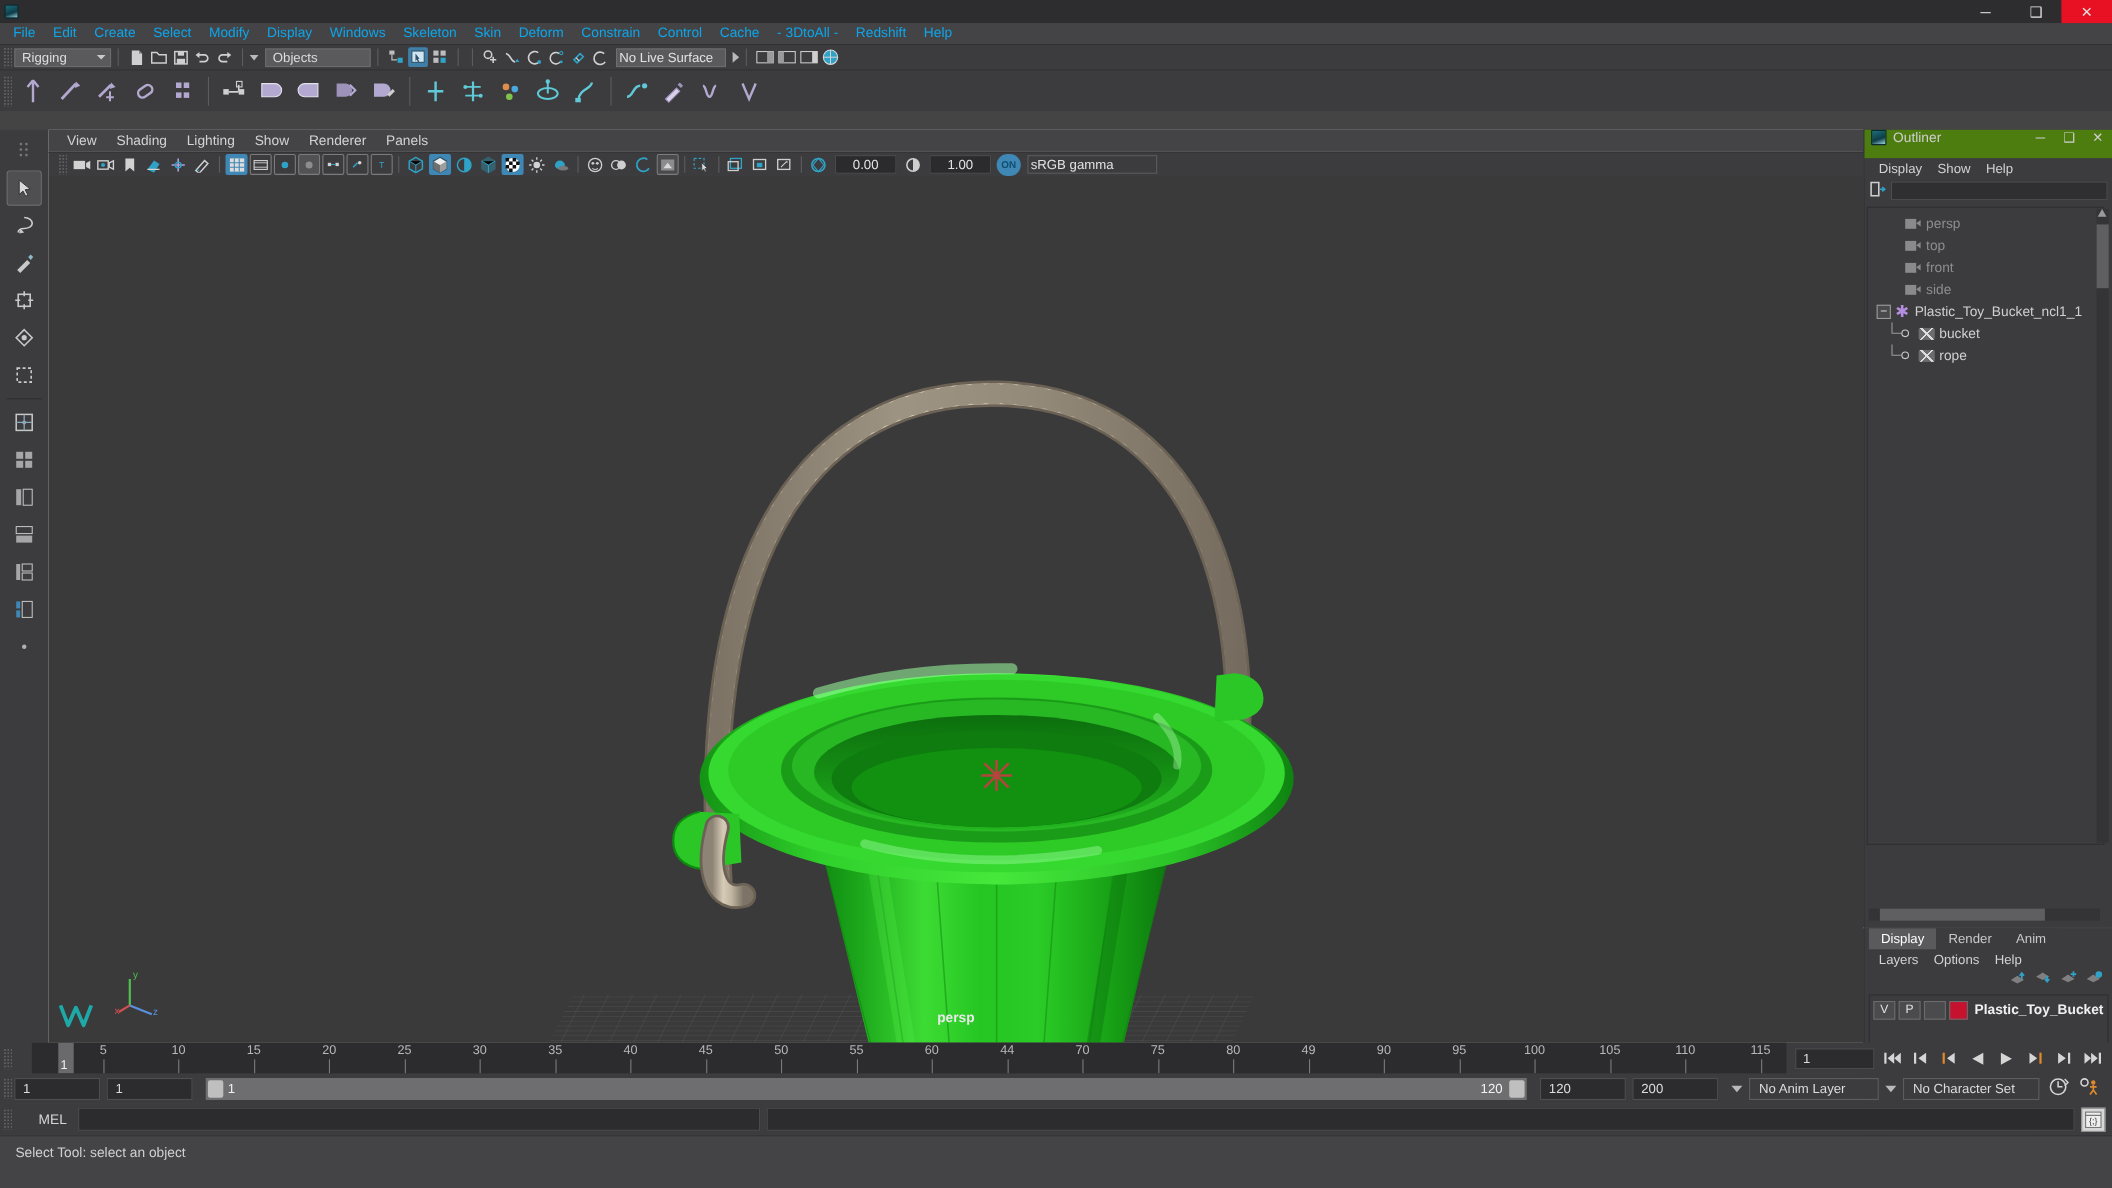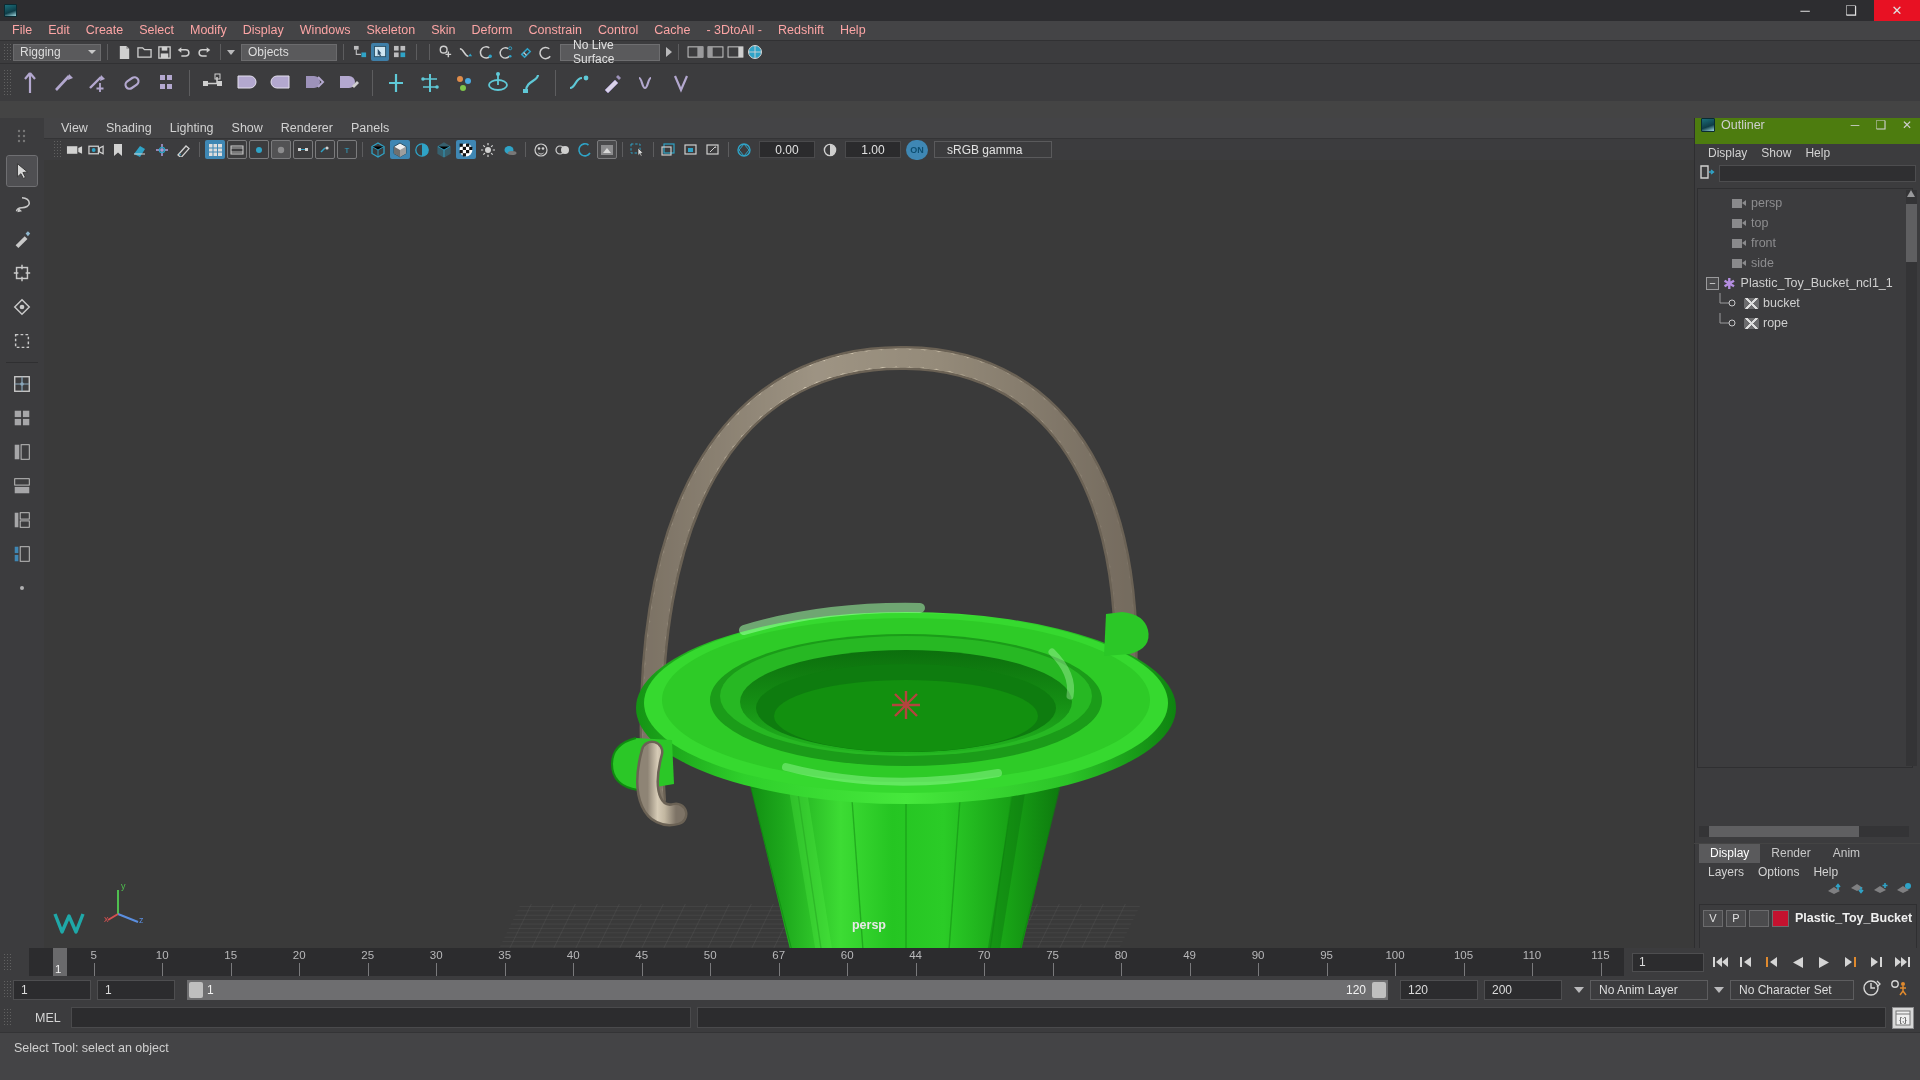--- a/index.html
+++ b/index.html
@@ -10,36 +10,36 @@
   
   #titlebar{ height:21px; background:#2d2d30; display:flex; align-items:center; padding-left:4px; }
   #titlebar .app-ico{ width:13px; height:13px; margin-right:5px; background:linear-gradient(160deg,#1c6e7a,#0e3d48 60%,#9fd8e0); border:1px solid #0a2b33; border-radius:1px;}
   #titlebar .ttl{ font-size:12.5px; color:#d7d7d7; white-space:nowrap; }
   #wbtns{ margin-left:auto; display:flex; height:21px; }
   #wbtns div{ width:46px; display:flex; align-items:center; justify-content:center; color:#e0e0e0; font-size:13px; }
   #wbtns div.close{ background:#e81123; }
 
   
   #menubar{ height:19px; background:#444446; display:flex; align-items:center; padding-left:4px; }
-  #menubar span{ padding:0 8px; font-size:12.5px; color:#fca5a5; line-height:19px; white-space:nowrap; }
+  #menubar span{ padding:0 8px; font-size:12.5px; color:#0ea5e9; line-height:19px; white-space:nowrap; }
 
   
   #statusrow{ height:23px; background:#3c3c3e; display:flex; align-items:center; border-top:1px solid #313133; }
   .grip{ width:8px; height:19px; margin:0 2px 0 3px;
     background-image:radial-gradient(#6a6a6a 36%, transparent 38%);
     background-size:3px 3px; opacity:.8;}
   .combo{ height:17px; background:#5a5a5c; border:1px solid #6b6b6d; display:flex; align-items:center;
           font-size:12px; color:#ddd; padding-left:6px; position:relative; }
   .combo .arw{ position:absolute; right:4px; top:50%; transform:translateY(-50%);
                border-left:4px solid transparent; border-right:4px solid transparent; border-top:4px solid #c9c9c9; }
   .vsep{ width:1px; height:16px; background:#5d5d5f; margin:0 6px; }
   .ibtn{ width:18px; height:18px; margin:0 1px; display:flex; align-items:center; justify-content:center; }
   .ibtn.on{ background:#3f7fa8; border-radius:2px; }
   .field{ height:17px; background:#5a5a5c; border:1px solid #6e6e70; color:#e2e2e2; font-size:12px;
-          display:flex; align-items:center; padding:0 12px; }
+          display:flex; align-items:center; padding:0 2px; }
 
   
   #shelf{ height:38px; background:#3c3c3e; display:flex; align-items:center; border-top:1px solid #313133; }
   #shelf .sh{ width:30px; height:30px; margin:0 2px; display:flex; align-items:center; justify-content:center; }
 
   
   #main{ position:absolute; left:0; top:118px; width:1920px; height:830px; }
   #toolbox{ position:absolute; left:0; top:0; width:44px; height:830px; background:#3c3c3e; }
   #toolbox .tb{ width:30px; height:30px; margin:4px auto; display:flex; align-items:center; justify-content:center; border-radius:2px;}
   #toolbox .tb.sel{ background:#4f4f52; outline:1px solid #6f6f72; }
@@ -1046,21 +1046,21 @@
       <div class="tlab" style="left: 407.227px;">30</div>
       <div class="tick" style="left: 475.714px;"></div>
       <div class="tlab" style="left: 475.714px;">35</div>
       <div class="tick" style="left: 544.202px;"></div>
       <div class="tlab" style="left: 544.202px;">40</div>
       <div class="tick" style="left: 612.689px;"></div>
       <div class="tlab" style="left: 612.689px;">45</div>
       <div class="tick" style="left: 681.176px;"></div>
       <div class="tlab" style="left: 681.176px;">50</div>
       <div class="tick" style="left: 749.664px;"></div>
-      <div class="tlab" style="left: 749.664px;">67</div>
+      <div class="tlab" style="left: 749.664px;">55</div>
       <div class="tick" style="left: 818.151px;"></div>
       <div class="tlab" style="left: 818.151px;">60</div>
       <div class="tick" style="left: 886.639px;"></div>
       <div class="tlab" style="left: 886.639px;">44</div>
       <div class="tick" style="left: 955.126px;"></div>
       <div class="tlab" style="left: 955.126px;">70</div>
       <div class="tick" style="left: 1023.61px;"></div>
       <div class="tlab" style="left: 1023.61px;">75</div>
       <div class="tick" style="left: 1092.1px;"></div>
       <div class="tlab" style="left: 1092.1px;">80</div>

